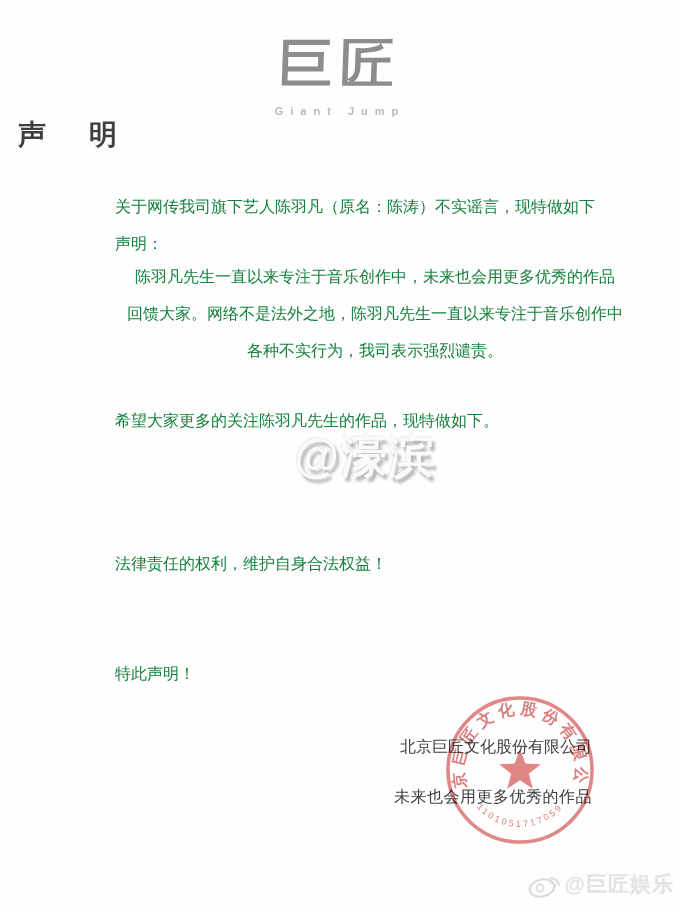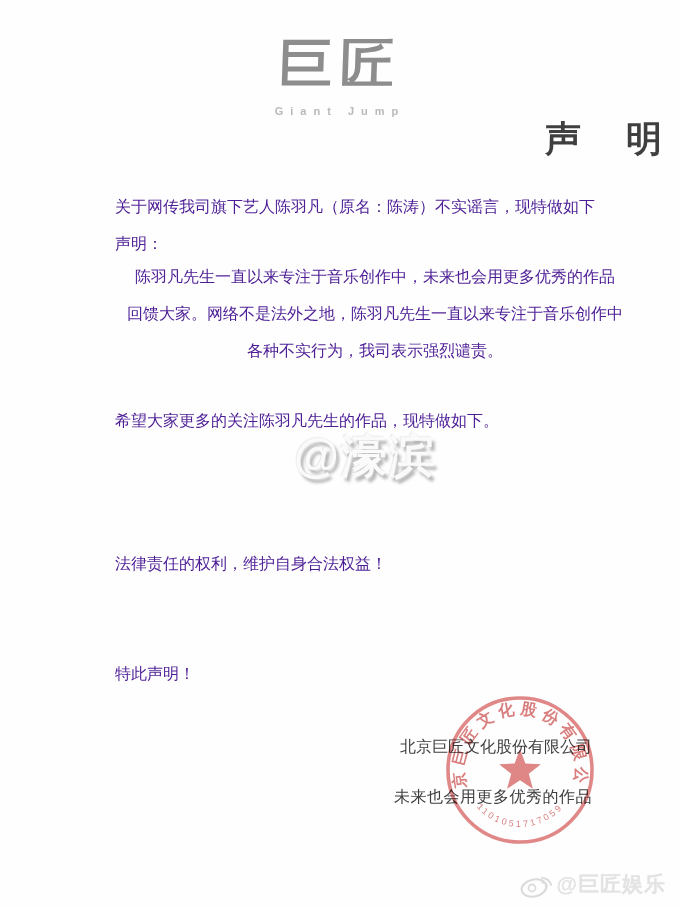--- a/index.html
+++ b/index.html
@@ -11,27 +11,27 @@
   .logo-block{position:absolute;left:0;right:0;top:36px;text-align:center;}
   .brand{
     font-size:54px;font-weight:bold;color:#8d8d8d;letter-spacing:8px;
     transform:skewX(-2deg);line-height:1.05;
   }
   .brand-sub{
     margin-top:12px;font-family:"Liberation Sans",sans-serif;
     font-size:11px;color:#b9b9b9;letter-spacing:7px;font-weight:bold;
   }
   .doc-title{
-    position:absolute;left:0;right:0;top:119px;text-align:right;
-    font-size:36px;font-weight:bold;color:#3f3f3f;
-    letter-spacing:18px;padding-left:30px;line-height:1.15;
+    position:absolute;left:0;right:0;top:119px;text-align:left;
+    font-size:28px;font-weight:bold;color:#3f3f3f;
+    letter-spacing:18px;padding-left:18px;line-height:1.15;
   }
   
   .para{position:absolute;left:115px;width:520px;}
-  .line{font-size:16px;line-height:37px;color:#4c1d95;white-space:nowrap;}
+  .line{font-size:16px;line-height:37px;color:#15803d;white-space:nowrap;}
   .p1{top:188px;}
   .p2{top:258px;text-align:center;}
   .p3{top:402px;}
   .p4{top:545px;}
   .p5{top:655px;}
   
   .sig{position:absolute;right:88px;text-align:left;font-size:16px;color:#3e3e3e;line-height:1.25;}
   .sig-company{top:737px;}
   .sig-date{top:787px;letter-spacing:0.5px;}
   
@@ -40,21 +40,21 @@
   
   .wm-center{
     position:absolute;left:274px;top:426px;
     font-family:"Liberation Sans",sans-serif;font-weight:bold;
     font-size:46px;letter-spacing:2px;color:#fafafa;
     text-shadow:3px 4px 3px #b5b5b5, -1px -1px 1px #ececec;
     margin-left:20px;
   }
   
   .wm-corner{
-    position:absolute;right:14px;top:866px;display:flex;align-items:center;gap:3px;
+    position:absolute;right:6px;top:866px;display:flex;align-items:center;gap:3px;
   }
   .wm-corner-text{
     font-family:"Liberation Sans",sans-serif;font-weight:bold;
     font-size:21px;color:#e3e3e3;letter-spacing:1px;
     text-shadow:0 0 1px #eeeeee;
   }
 </style>
 </head>
 <body>
 

